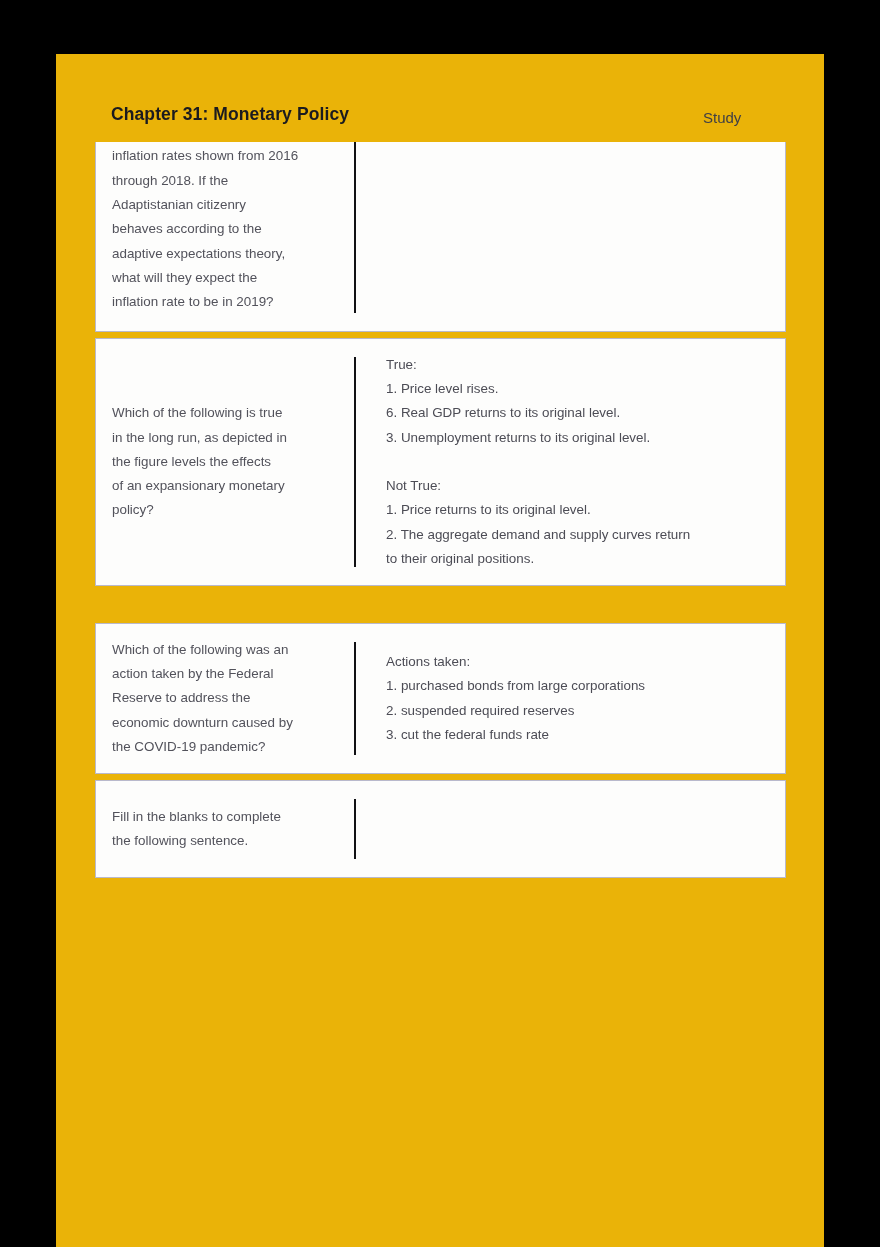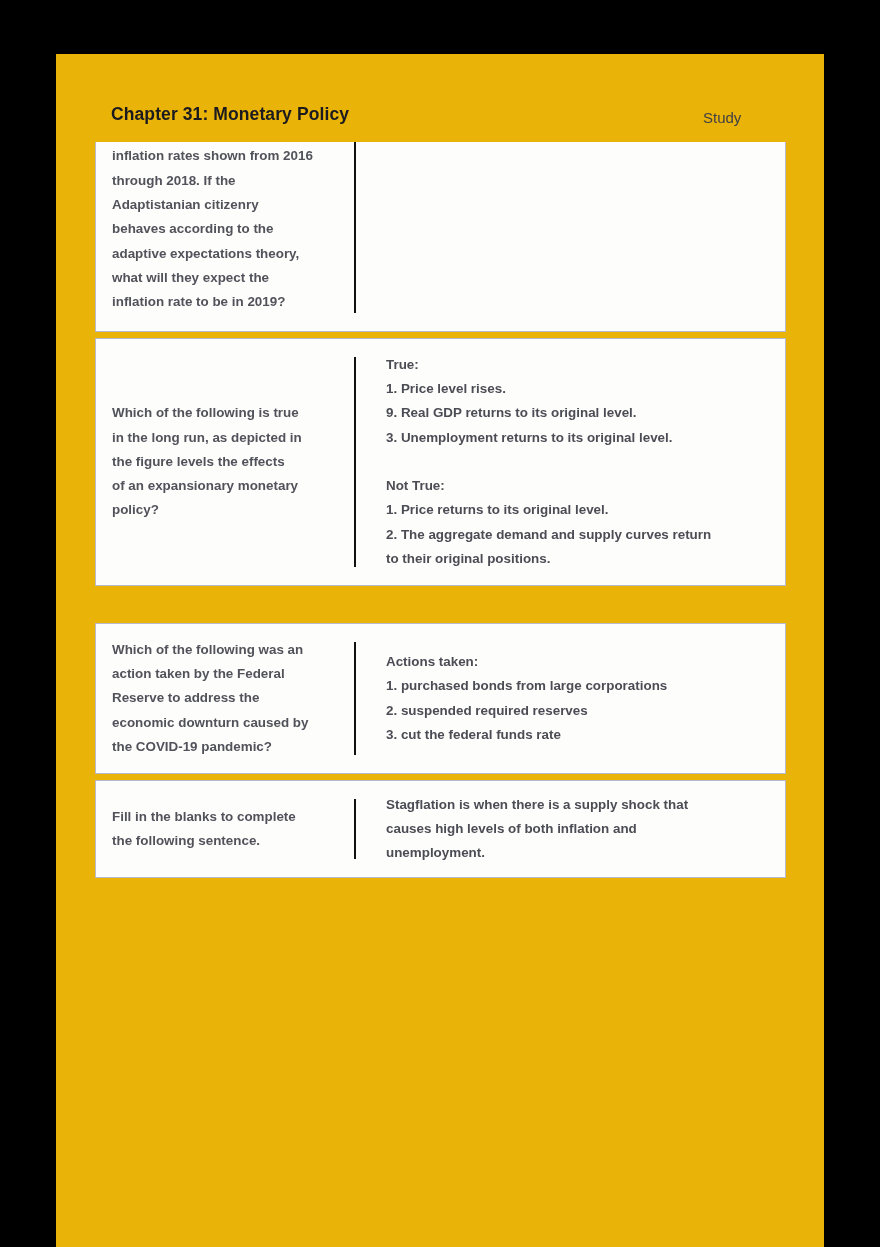--- a/index.html
+++ b/index.html
@@ -105,21 +105,20 @@
     display: flex;
     align-items: center;
   }
 
   .qa-text {
     font-size: 13.4px;
     line-height: 24.3px;
     color: #52525b;
     white-space: pre-line;
     width: 100%;
-    font-weight: bold;
   }
   .qa-answer .qa-text {
     color: #4c4c55;
   }
 
   
   .card-1 .qa-question { padding-top: 0; padding-bottom: 14px; }
   .card-1 .qa-answer   { padding-top: 0; }
 </style>
 </head>
@@ -159,21 +158,21 @@
 the figure levels the effects
 of an expansionary monetary
 policy?</div>
       </div>
       <div class="qa-divider-wrap">
         <div class="qa-divider"></div>
       </div>
       <div class="qa-answer">
         <div class="qa-text">True:
 1. Price level rises.
-9. Real GDP returns to its original level.
+6. Real GDP returns to its original level.
 3. Unemployment returns to its original level.
 
 Not True:
 1. Price returns to its original level.
 2. The aggregate demand and supply curves return
 to their original positions.</div>
       </div>
     </div>
 
     <div class="qa-card card-3" style="height:151px;margin-top:37px;">
@@ -196,21 +195,16 @@
     </div>
 
     <div class="qa-card card-4" style="height:98px;">
       <div class="qa-question">
         <div class="qa-text">Fill in the blanks to complete
 the following sentence.</div>
       </div>
       <div class="qa-divider-wrap">
         <div class="qa-divider"></div>
       </div>
-      <div class="qa-answer">
-        <div class="qa-text">Stagflation is when there is a supply shock that
-causes high levels of both inflation and
-unemployment.</div>
-      </div>
     </div>
 
   </div>
 </div>
 
 </body></html>

